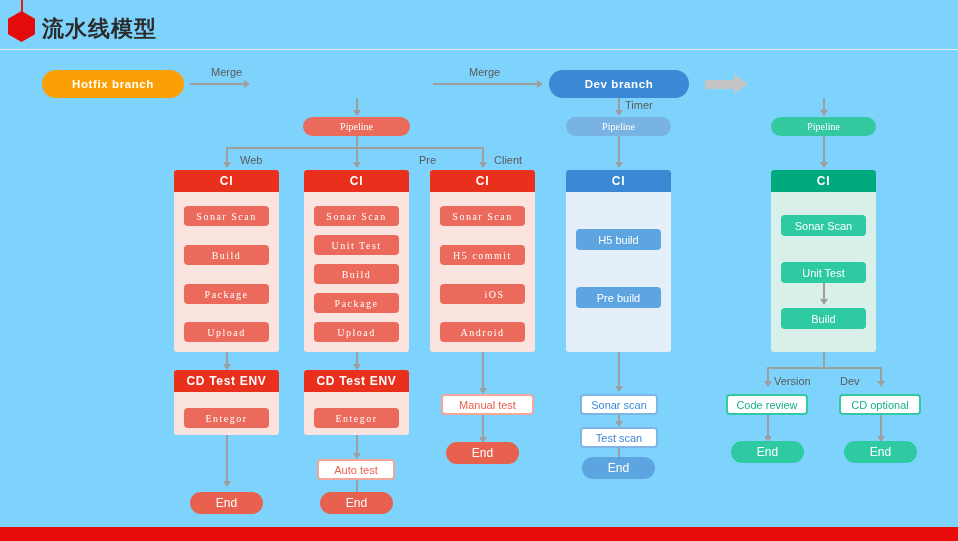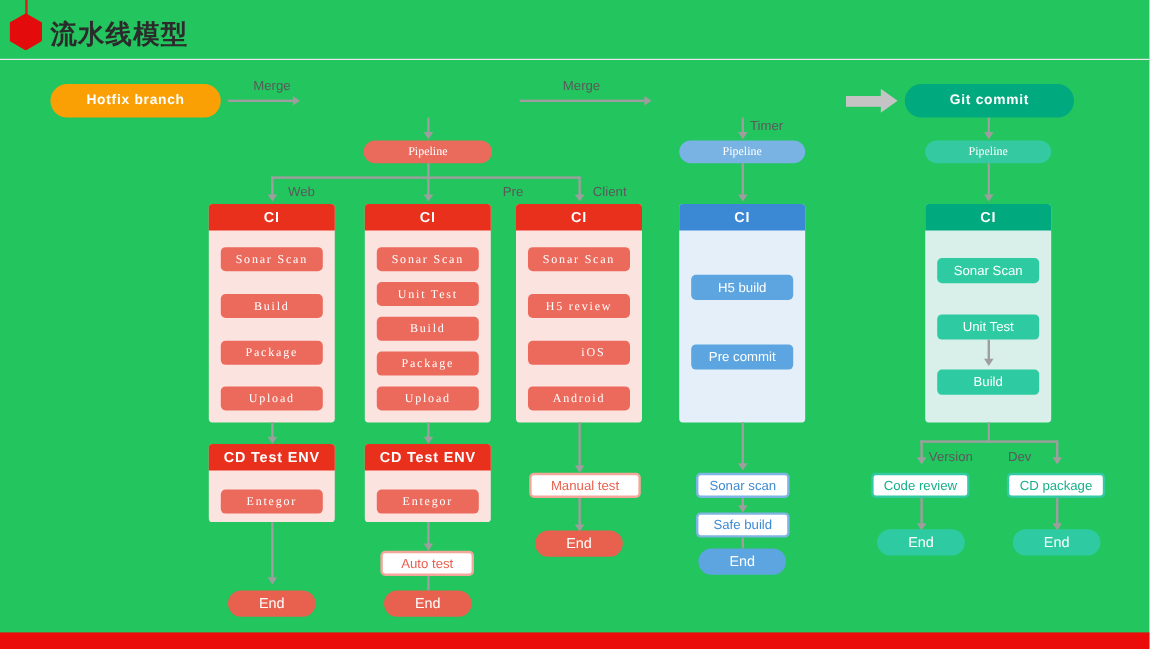--- a/index.html
+++ b/index.html
@@ -2,21 +2,21 @@
 <html><head>
 <meta charset="utf-8">
 <style>
   * { box-sizing: border-box; margin: 0; padding: 0; }
   html, body {
     width: 958px; height: 541px;
     background: #ffffff;
     font-family: "Liberation Sans", sans-serif;
     overflow: hidden;
   }
-  #stage { position: relative; width: 958px; height: 541px; background:#22c55e; }
+  #stage { position: relative; width: 958px; height: 541px; background:#7dd3fc; }
 
   
   .logo-stem {
     position: absolute; left: 21px; top: 0px;
     width: 2px; height: 16px; background: #e21b1b;
   }
   .logo-hex {
     position: absolute; left: 8px; top: 11px;
     width: 27px; height: 31px; background: #e30b0b;
     clip-path: polygon(50% 0%, 100% 25%, 100% 75%, 50% 100%, 0% 75%, 0% 25%);
@@ -150,27 +150,27 @@
 
   <div class="ln ln-h" style="left:190px; top:83px; width:55px;"></div>
   <div class="arrow-r" style="left:244px; top:80px;"></div>
   <div class="edge-label" style="left:211px; top:66px;">Merge</div>
 
 
   <div class="ln ln-h" style="left:433px; top:83px; width:105px;"></div>
   <div class="arrow-r" style="left:537px; top:80px;"></div>
   <div class="edge-label" style="left:469px; top:66px;">Merge</div>
 
+  <div class="node branch-box bb-blue" style="left:549px; top:70px; width:140px; height:28px;">Dev branch</div>
 
   <div class="fat-arrow" style="left:705px; top:74px; width:44px; height:20px;">
     <div class="shaft"></div>
       <div class="head"></div>
   </div>
 
-  <div class="node branch-box bb-green" style="left:754px; top:70px; width:141px; height:28px;">Git commit</div>
 
   <div class="ln ln-v" style="left:356px; top:98px; height:14px;"></div>
   <div class="arrow-d" style="left:353px; top:110px;"></div>
   <div class="node pipeline-pill pp-red" style="left:303px; top:117px; width:107px; height:19px;">Pipeline</div>
 
   <div class="ln ln-v" style="left:618px; top:98px; height:14px;"></div>
   <div class="arrow-d" style="left:615px; top:110px;"></div>
   <div class="edge-label" style="left:625px; top:99px;">Timer</div>
   <div class="node pipeline-pill pp-blue" style="left:566px; top:117px; width:105px; height:19px;">Pipeline</div>
 
@@ -223,44 +223,44 @@
   </div>
   <div class="ln ln-v" style="left:356px; top:435px; height:20px;"></div>
   <div class="arrow-d" style="left:353px; top:453px;"></div>
   <div class="chip-out out-red" style="left:317px; top:459px; width:78px; height:21px;">Auto test</div>
   <div class="ln ln-v" style="left:356px; top:480px; height:12px;"></div>
   <div class="end-pill end-red" style="left:320px; top:492px; width:73px; height:22px;">End</div>
 
   <div class="panel panel-red" style="left:430px; top:170px; width:105px; height:182px;">
     <div class="panel-head">CI</div>
     <div class="step step-red" style="left:10px; top:36px; width:85px; height:20px;">Sonar Scan</div>
-    <div class="step step-red" style="left:10px; top:75px; width:85px; height:20px;">H5 review</div>
+    <div class="step step-red" style="left:10px; top:75px; width:85px; height:20px;">H5 commit</div>
     <div class="step step-red" style="left:10px; top:114px; width:85px; height:20px;padding-left:24px;">iOS</div>
     <div class="step step-red" style="left:10px; top:152px; width:85px; height:20px;">Android</div>
   </div>
   <div class="ln ln-v" style="left:482px; top:352px; height:38px;"></div>
   <div class="arrow-d" style="left:479px; top:388px;"></div>
   <div class="chip-out out-red" style="left:441px; top:394px; width:93px; height:21px;">Manual test</div>
   <div class="ln ln-v" style="left:482px; top:415px; height:25px;"></div>
   <div class="arrow-d" style="left:479px; top:437px;"></div>
   <div class="end-pill end-red" style="left:446px; top:442px; width:73px; height:22px;">End</div>
 
   <div class="ln ln-v" style="left:618px; top:136px; height:28px;"></div>
   <div class="arrow-d" style="left:615px; top:162px;"></div>
   <div class="panel panel-blue" style="left:566px; top:170px; width:105px; height:182px;">
     <div class="panel-head">CI</div>
     <div class="step step-blue" style="left:10px; top:59px; width:85px; height:21px;">H5 build</div>
-    <div class="step step-blue" style="left:10px; top:117px; width:85px; height:21px;">Pre commit</div>
+    <div class="step step-blue" style="left:10px; top:117px; width:85px; height:21px;">Pre build</div>
   </div>
   <div class="ln ln-v" style="left:618px; top:352px; height:36px;"></div>
   <div class="arrow-d" style="left:615px; top:386px;"></div>
   <div class="chip-out out-blue" style="left:580px; top:394px; width:78px; height:21px;">Sonar scan</div>
   <div class="ln ln-v" style="left:618px; top:415px; height:11px;"></div>
   <div class="arrow-d" style="left:615px; top:421px;"></div>
-  <div class="chip-out out-blue" style="left:580px; top:427px; width:78px; height:21px;">Safe build</div>
+  <div class="chip-out out-blue" style="left:580px; top:427px; width:78px; height:21px;">Test scan</div>
   <div class="ln ln-v" style="left:618px; top:448px; height:9px;"></div>
   <div class="end-pill end-blue" style="left:582px; top:457px; width:73px; height:22px;">End</div>
 
   <div class="ln ln-v" style="left:823px; top:136px; height:28px;"></div>
   <div class="arrow-d" style="left:820px; top:162px;"></div>
   <div class="panel panel-green" style="left:771px; top:170px; width:105px; height:182px;">
     <div class="panel-head">CI</div>
     <div class="step step-green" style="left:10px; top:45px; width:85px; height:21px;">Sonar Scan</div>
     <div class="step step-green" style="left:10px; top:92px; width:85px; height:21px;">Unit Test</div>
     <div class="ln ln-v" style="left:52px; top:113px; height:19px;"></div>
@@ -274,19 +274,19 @@
   <div class="edge-label" style="left:774px; top:375px;">Version</div>
   <div class="ln ln-v" style="left:880px; top:367px; height:16px;"></div>
   <div class="arrow-d" style="left:877px; top:381px;"></div>
   <div class="edge-label" style="left:840px; top:375px;">Dev</div>
 
   <div class="chip-out out-green" style="left:726px; top:394px; width:82px; height:21px;">Code review</div>
   <div class="ln ln-v" style="left:767px; top:415px; height:24px;"></div>
   <div class="arrow-d" style="left:764px; top:436px;"></div>
   <div class="end-pill end-green" style="left:731px; top:441px; width:73px; height:22px;">End</div>
 
-  <div class="chip-out out-green" style="left:839px; top:394px; width:82px; height:21px;">CD package</div>
+  <div class="chip-out out-green" style="left:839px; top:394px; width:82px; height:21px;">CD optional</div>
   <div class="ln ln-v" style="left:880px; top:415px; height:24px;"></div>
   <div class="arrow-d" style="left:877px; top:436px;"></div>
   <div class="end-pill end-green" style="left:844px; top:441px; width:73px; height:22px;">End</div>
 
   <div class="bottom-bar"></div>
 </div>
 
 </body></html>

